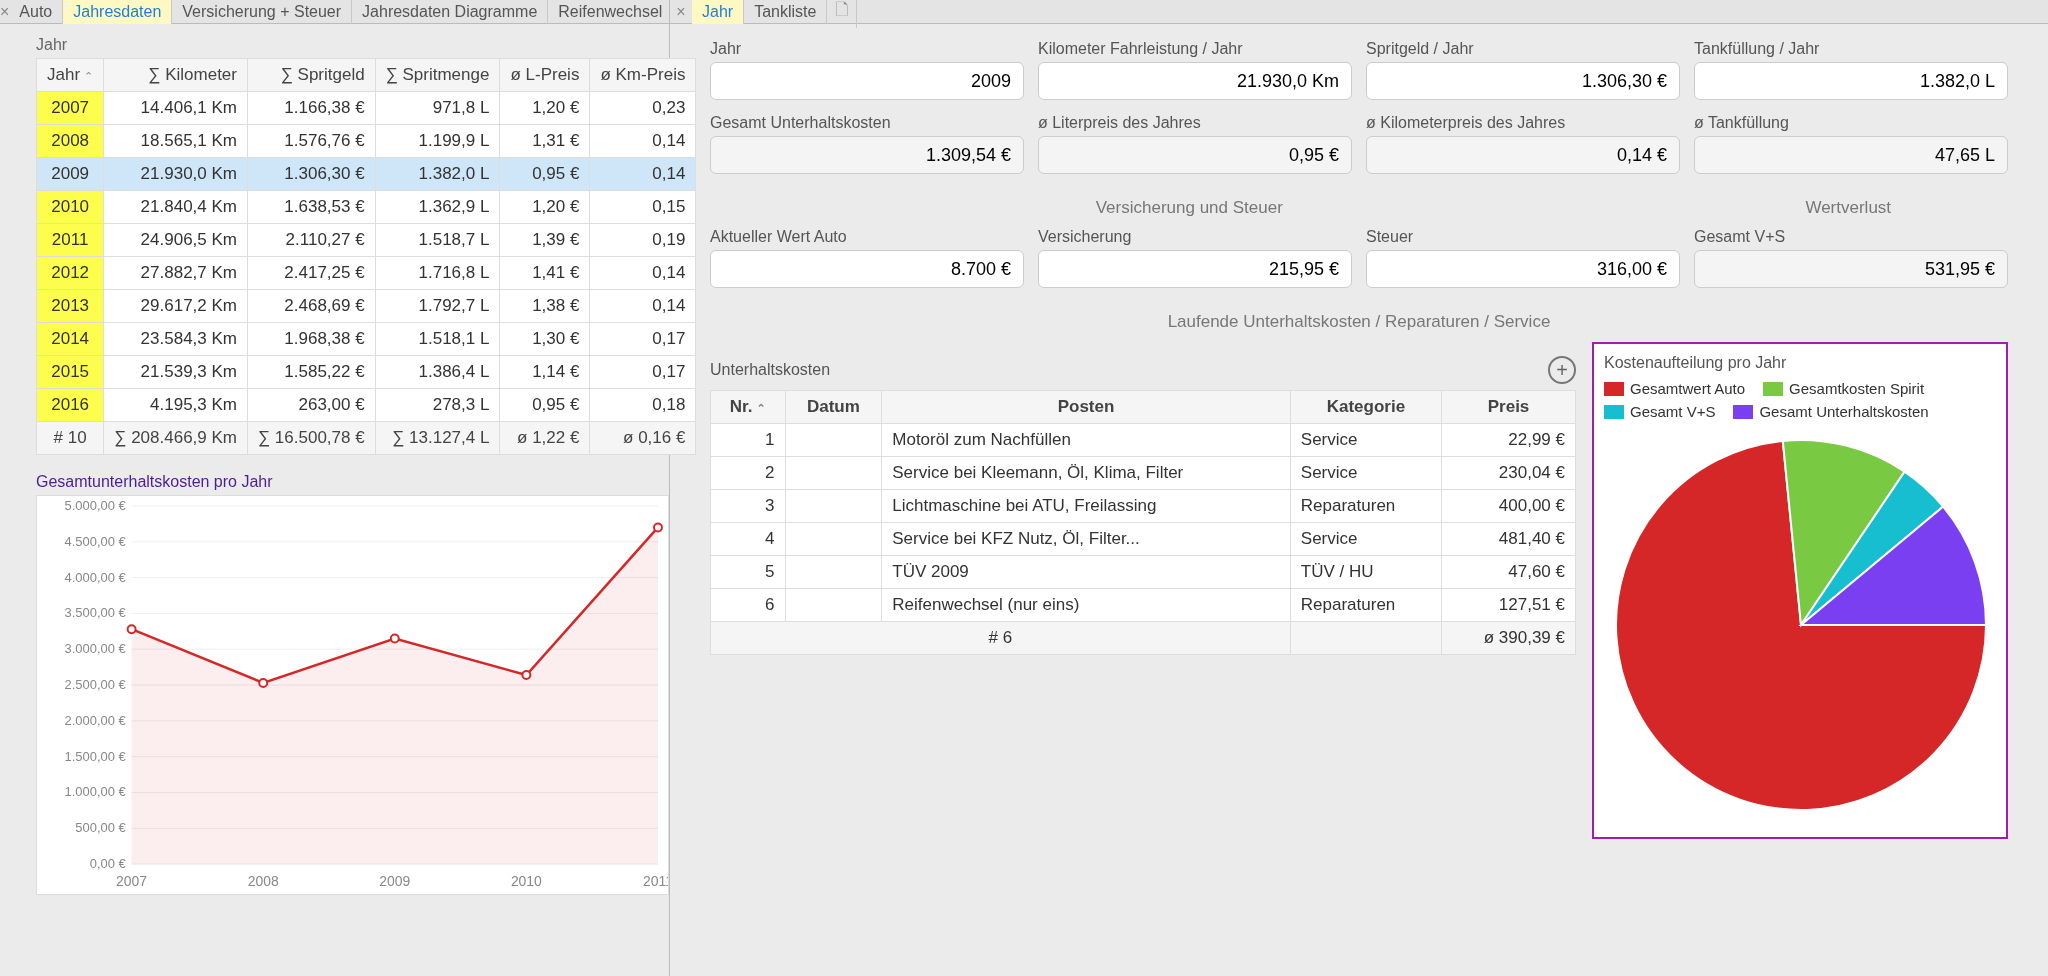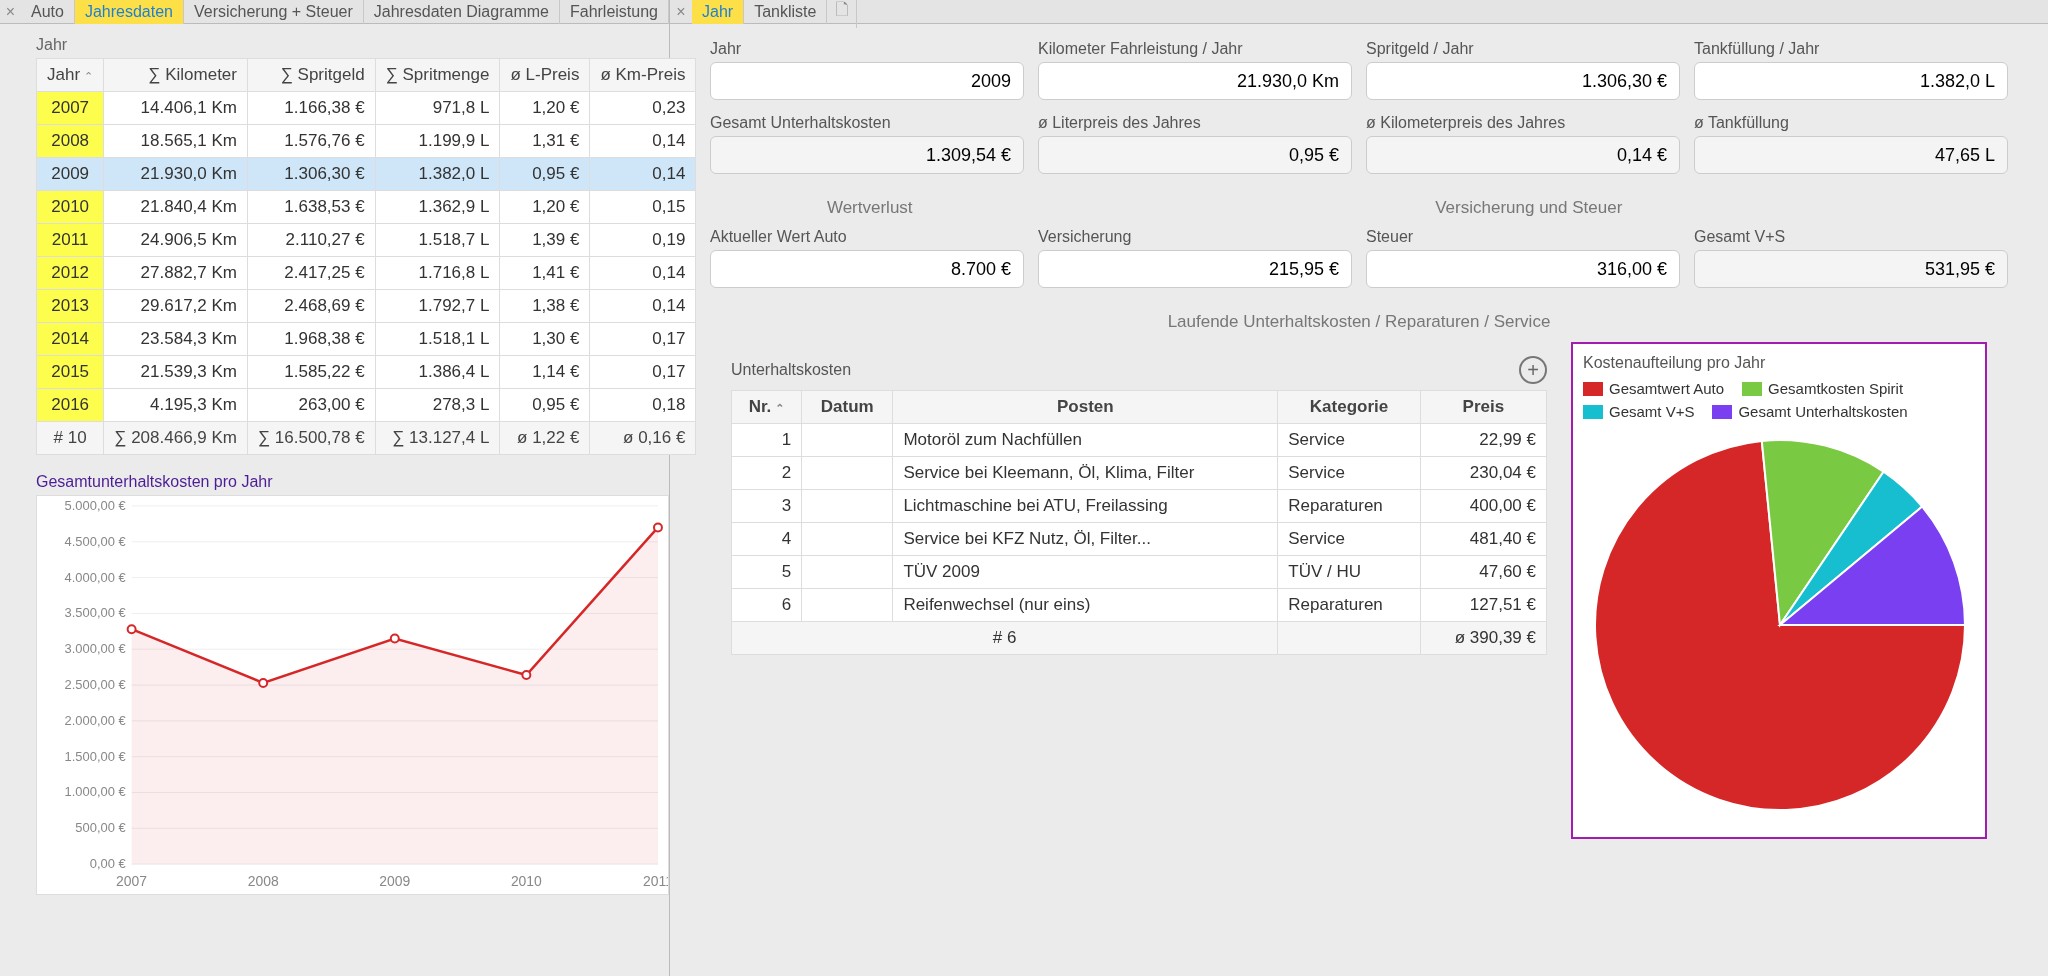--- a/index.html
+++ b/index.html
@@ -3,21 +3,21 @@
 <meta charset="utf-8">
 <style>
 html,body{margin:0;padding:0;width:2048px;height:976px;font-family:-apple-system,Helvetica,Arial,sans-serif;font-size:17px;color:#333;background:#ebebeb;overflow:hidden}
 *{box-sizing:border-box}
 .app{display:flex;height:100%}
 .pane-left{width:670px;display:flex;flex-direction:column;border-right:1px solid #bbb}
 .pane-right{flex:1;display:flex;flex-direction:column}
 .tabbar{display:flex;align-items:center;background:#e4e4e4;border-bottom:1px solid #bbb;height:24px;font-size:16px}
 .tabbar .close{width:22px;text-align:center;color:#888;cursor:pointer}
 .tab{padding:3px 10px;border-right:1px solid #c8c8c8;color:#555;cursor:pointer;white-space:nowrap}
-.tab.active{background:#fde047;color:#1e7fd6}
+.tab.active{background:#fef9c3;color:#1e7fd6}
 .tab.new{padding:3px 8px;color:#888}
 .section-label{font-size:16px;color:#666;padding:12px 0 4px 36px}
 .ytable{width:calc(100% - 36px);margin-left:36px;border-collapse:collapse;font-size:17px;background:#fff}
 .ytable th,.ytable td{border:1px solid #ddd;padding:6px 10px;text-align:right;white-space:nowrap}
 .ytable th{background:#f5f5f5;font-weight:400;color:#444;position:relative}
 .ytable th:first-child,.ytable td:first-child{text-align:center}
 .ytable tbody td:first-child{background:#fdfd4d}
 .ytable tbody tr.selected td{background:#cfe6f8!important}
 .ytable tfoot td{background:#f5f5f5;color:#444}
 .sort-caret{font-size:11px;color:#888;margin-left:4px}
@@ -25,21 +25,21 @@
 .chart-wrap{margin-left:36px;background:#fff;border:1px solid #ddd;height:400px;position:relative}
 .form-area{padding:16px 40px 0 40px}
 .row4{display:flex;gap:14px;margin-bottom:14px}
 .field{flex:1;display:flex;flex-direction:column}
 .field label{font-size:16px;color:#555;margin-bottom:4px}
 .field input{height:38px;border:1px solid #ccc;border-radius:6px;background:#fff;padding:0 12px;font-size:18px;text-align:right;font-family:inherit}
 .field input.ro{background:#f4f4f4}
 .sect-head{text-align:center;font-size:17px;color:#777;padding:10px 0 10px}
 .two-col{display:flex;gap:20px}
 .two-col>div{flex:1}
-.lower{display:flex;padding:0 61px;gap:24px;flex:1;overflow:hidden}
+.lower{display:flex;padding:0 40px;gap:16px;flex:1;overflow:hidden}
 .lcol{flex:1;display:flex;flex-direction:column}
 .rcol{width:416px}
 .subhead{display:flex;align-items:center;justify-content:space-between;font-size:16px;color:#555;margin:14px 0 6px}
 .addbtn{width:28px;height:28px;border:2px solid #777;border-radius:50%;display:flex;align-items:center;justify-content:center;font-size:20px;color:#666;cursor:pointer;user-select:none}
 .utable{width:100%;border-collapse:collapse;background:#fff;font-size:17px}
 .utable th,.utable td{border:1px solid #ddd;padding:6px 10px;text-align:left}
 .utable th{background:#f5f5f5;font-weight:700;color:#444;text-align:center}
 .utable td.num{text-align:right}
 .utable tfoot td{background:#f5f5f5;text-align:center}
 .pie-title{font-size:16px;color:#555;margin:0 0 8px}
@@ -54,21 +54,21 @@
 <div class="app">
 
   <div class="pane-left">
     <div class="tabbar">
       <div class="close">×</div>
       <div style="display: flex;">
           <div class="tab">Auto</div>
           <div class="tab active">Jahresdaten</div>
           <div class="tab">Versicherung + Steuer</div>
           <div class="tab">Jahresdaten Diagramme</div>
-          <div class="tab">Fahrleistung</div>
+          <div class="tab">Reifenwechsel</div>
         </div>
     </div>
     <div class="section-label">Jahr</div>
     <table class="ytable">
       <thead>
           <tr id="yhead">
             <th>Jahr<span class="sort-caret">⌃</span></th>
             <th>∑ Kilometer</th>
             <th>∑ Spritgeld</th>
             <th>∑ Spritmenge</th>
@@ -251,25 +251,25 @@
           <div class="field">
             <label>ø Kilometerpreis des Jahres</label>
             <input class="ro" readonly="" value="0,14 €" style="">
           </div>
           <div class="field">
             <label>ø Tankfüllung</label>
             <input class="ro" readonly="" value="47,65 L" style="">
           </div>
         </div>
       <div class="two-col">
+        <div style="flex:3">
+            <div class="sect-head">Versicherung und Steuer</div>
+          </div>
         <div>
             <div class="sect-head">Wertverlust</div>
-          </div>
-        <div style="flex:3">
-            <div class="sect-head">Versicherung und Steuer</div>
           </div>
       </div>
       <div class="row4" id="frow3">
           <div class="field">
             <label>Aktueller Wert Auto</label>
             <input value="8.700 €" style="">
           </div>
           <div class="field">
             <label>Versicherung</label>
             <input value="215,95 €" style="">

